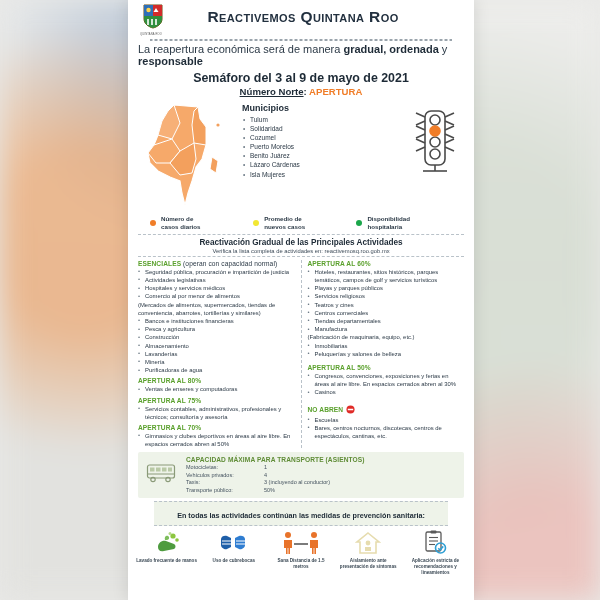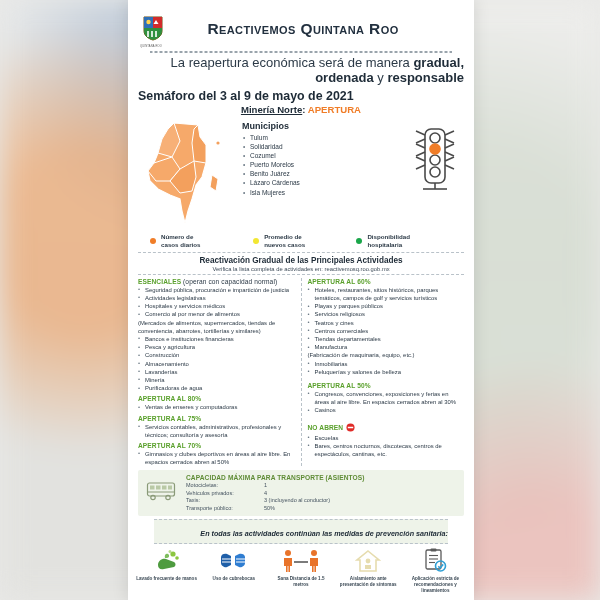--- a/index.html
+++ b/index.html
@@ -23,37 +23,37 @@
   }
   
   #sheet{
     position:absolute;left:128px;top:0;width:346px;height:600px;
     background:#ffffff;
     box-shadow:0 0 16px rgba(0,0,0,.12);
     overflow:hidden;
   }
 
   
-  .hdr{padding:15px 10px 0 10px;}
+  .hdr{padding:3px 10px 0 10px;}
   .logo-row{display:flex;align-items:flex-start;gap:5px;}
   .crest{width:22px;height:26px;flex:0 0 auto;margin-left:4px;}
   .crest-cap{font-size:2.6px;text-align:center;color:#555;letter-spacing:.2px;margin-top:0px;}
   .title{
     flex:1;text-align:center;font-weight:bold;color:#22303f;
     font-size:15.5px;letter-spacing:.4px;margin-top:5px;
     font-variant:small-caps;
   }
   .dotline{
     height:4px;margin:2px 12px 1px 12px;
     background-image:radial-gradient(circle,#9aa4ac 38%, rgba(0,0,0,0) 40%);
     background-size:5px 4px;background-repeat:repeat-x;background-position:center;
   }
-  .sub1{text-align:right;font-size:13px;color:#2c3a47;margin:1px 0 0 0;}
+  .sub1{text-align:left;font-size:11px;color:#2c3a47;margin:1px 0 0 0;}
   .sub1 b{color:#1f2c38;}
-  .sub2{text-align:left;font-size:12.4px;font-weight:bold;color:#1d2a36;margin:4px 0 1px;}
+  .sub2{text-align:center;font-size:12.4px;font-weight:bold;color:#1d2a36;margin:4px 0 1px;}
   .sub3{text-align:center;font-size:9.6px;font-weight:bold;color:#1d2a36;margin:0 0 2px;}
   .sub3 .u{text-decoration:underline;}
   .sub3 .naranja{color:#f07d28;}
 
   
   .hero{display:flex;align-items:flex-start;padding:2px 8px 0 8px;height:112px;}
   .map-wrap{width:92px;flex:0 0 auto;position:relative;}
   .muni{flex:1;padding-left:4px;}
   .muni h3{margin:2px 0 2px 10px;font-size:9px;color:#1d2a36;font-weight:bold;}
   .muni ul{margin:0;padding:0 0 0 18px;list-style:none;}
@@ -93,21 +93,21 @@
   }
   .bus{flex:0 0 auto;}
   .tr-body{flex:1;}
   .tr-title{font-size:6.6px;font-weight:bold;color:#5f8c36;margin-bottom:1px;letter-spacing:.1px;}
   .tr-row{display:flex;font-size:5.5px;color:#44525f;line-height:7.4px;}
   .tr-row .k{width:78px;}
   .tr-row .v{flex:1;}
 
   
   .prev-band{margin:3px 26px 0;border-top:1px dashed #b9c2c9;border-bottom:1px dashed #b9c2c9;
-             background:#eef3e9;padding:2.5px 0;text-align:right;font-style:italic;}
+             background:#eef3e9;padding:2.5px 0;text-align:center;}
   .prev-band span{font-size:7.2px;font-weight:bold;color:#1d2a36;}
   .prev-row{display:flex;padding:4px 6px 4px;gap:2px;}
   .prev{width:20%;text-align:center;}
   .prev .ic{height:26px;display:flex;align-items:center;justify-content:center;}
   .prev .cap{font-size:4.6px;font-weight:bold;color:#3a4854;line-height:5.8px;margin-top:2px;padding:0 2px;}
 </style>
 </head>
 <body>
 
 <div id="backdrop"></div>
@@ -133,21 +133,21 @@
       <div class="title">Reactivemos Quintana Roo</div>
       <div style="width:22px"></div>
     </div>
 
     <div class="dotline"></div>
 
     <p class="sub1"><span>La reapertura económica será de manera </span><b>gradual, ordenada</b><span> y </span><b>responsable</b></p>
 
     <div class="sub2">Semáforo del 3 al 9 de mayo de 2021</div>
 
-    <div class="sub3"><span class="u">Minería Norte</span><span>: </span><span class="naranja">APERTURA</span></div>
+    <div class="sub3"><span class="u">Número Norte</span><span>: </span><span class="naranja">APERTURA</span></div>
   </div>
 
   <div class="hero">
 
     <div class="map-wrap">
       <svg width="92" height="106" viewBox="0 0 92 106">
         <path d="M38 4 L62 6 L64 18 L70 26 L70 44 L66 58 L60 66 L56 80 L52 92 L49 104 L46 92 L44 80
                  L34 76 L22 70 L14 62 L12 52 L18 44 L22 34 L26 20 L32 10 Z" fill="#f6a96a" stroke="#ffffff" stroke-width="1.1"></path>
         <path d="M62 6 L64 18 L70 26 L70 44 L58 42 L56 24 L58 10 Z" fill="#f3a05d" stroke="#fff" stroke-width="1"></path>
         <path d="M22 34 L26 20 L32 10 L38 4 L44 22 L36 38 Z" fill="#f7b077" stroke="#fff" stroke-width="1"></path>

